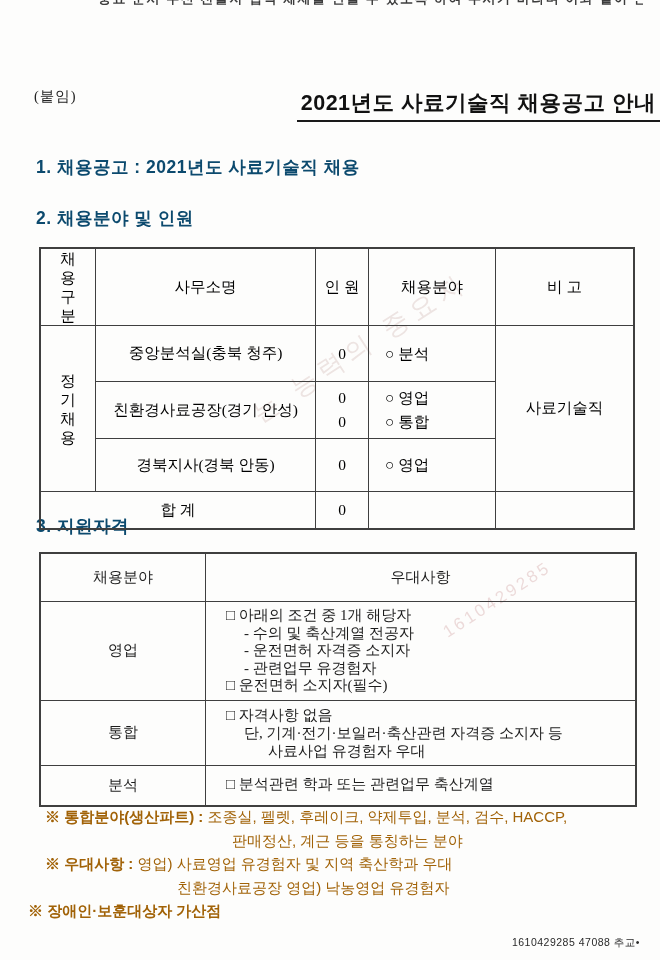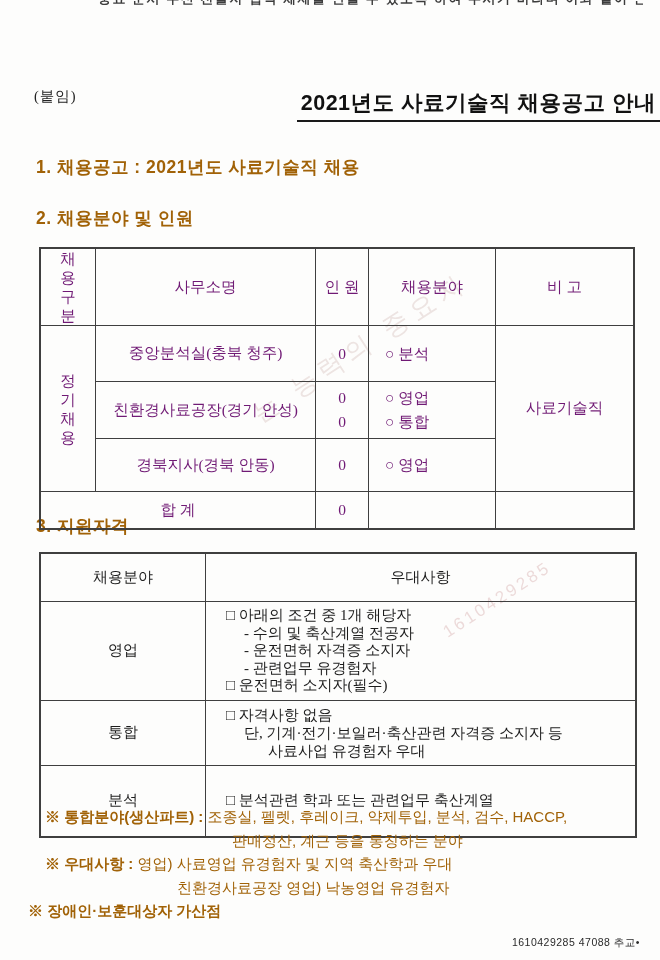--- a/index.html
+++ b/index.html
@@ -36,56 +36,56 @@
     font-family:"Liberation Sans", sans-serif;
     font-weight:bold;font-size:21.5px;letter-spacing:0.5px;
     color:#111;
     border-bottom:2.5px solid #1a1a1a;
     padding:0 4px 3px 4px;
   }
 
   .sec-h{
     position:absolute;left:36px;
     font-family:"Liberation Sans", sans-serif;
-    font-weight:bold;font-size:17.5px;color:#a16207;letter-spacing:0.5px;
+    font-weight:bold;font-size:17.5px;color:#0c4a6e;letter-spacing:0.5px;
   }
   .sec-h.h1{top:155px;}
   .sec-h.h2{top:206px;}
   .sec-h.h3{top:514px;}
 
   table{border-collapse:collapse;table-layout:fixed;}
   td,th{border:1px solid #3f3f3f;font-weight:normal;}
 
   
   .t1{
     position:absolute;top:248px;left:40px;width:593px;
     font-size:15.5px;
     outline:1px solid #3f3f3f;
   }
-  .t1 td{text-align:center;vertical-align:middle;padding:0;color:#701a75;}
+  .t1 td{text-align:center;vertical-align:middle;padding:0;color:#000000;}
   .t1 tr.hdr{height:42px;}
   .t1 tr.r1{height:56px;}
   .t1 tr.r2{height:57px;}
   .t1 tr.r3{height:53px;}
   .t1 tr.rt{height:37px;}
   .t1 td.wrap2{word-break:break-all;line-height:19px;padding:0 12px;}
   .t1 td.fieldcol{text-align:left;padding-left:16px;line-height:24px;}
   .t1 td.countcol{line-height:24px;}
 
   
   .t2{
     position:absolute;top:553px;left:40px;width:595px;
     font-size:15px;
     outline:1px solid #3f3f3f;
   }
   .t2 td{vertical-align:middle;color:#1c1c1c;}
   .t2 tr.hdr{height:48px;}
   .t2 tr.rA{height:89px;}
   .t2 tr.rB{height:55px;}
-  .t2 tr.rC{height:71px;}
+  .t2 tr.rC{height:40px;}
   .t2 td.c{text-align:center;}
   .t2 td.qual{padding:5px 6px;margin-top:28px;}
   .t2 .ln{line-height:17.5px;white-space:nowrap;}
   .t2 tr.rB .ln{line-height:18px;}
   .t2 .i0{padding-left:14px;}
   .t2 .i1{padding-left:32px;}
   .t2 .i2{padding-left:56px;}
 
   
   .notes{

